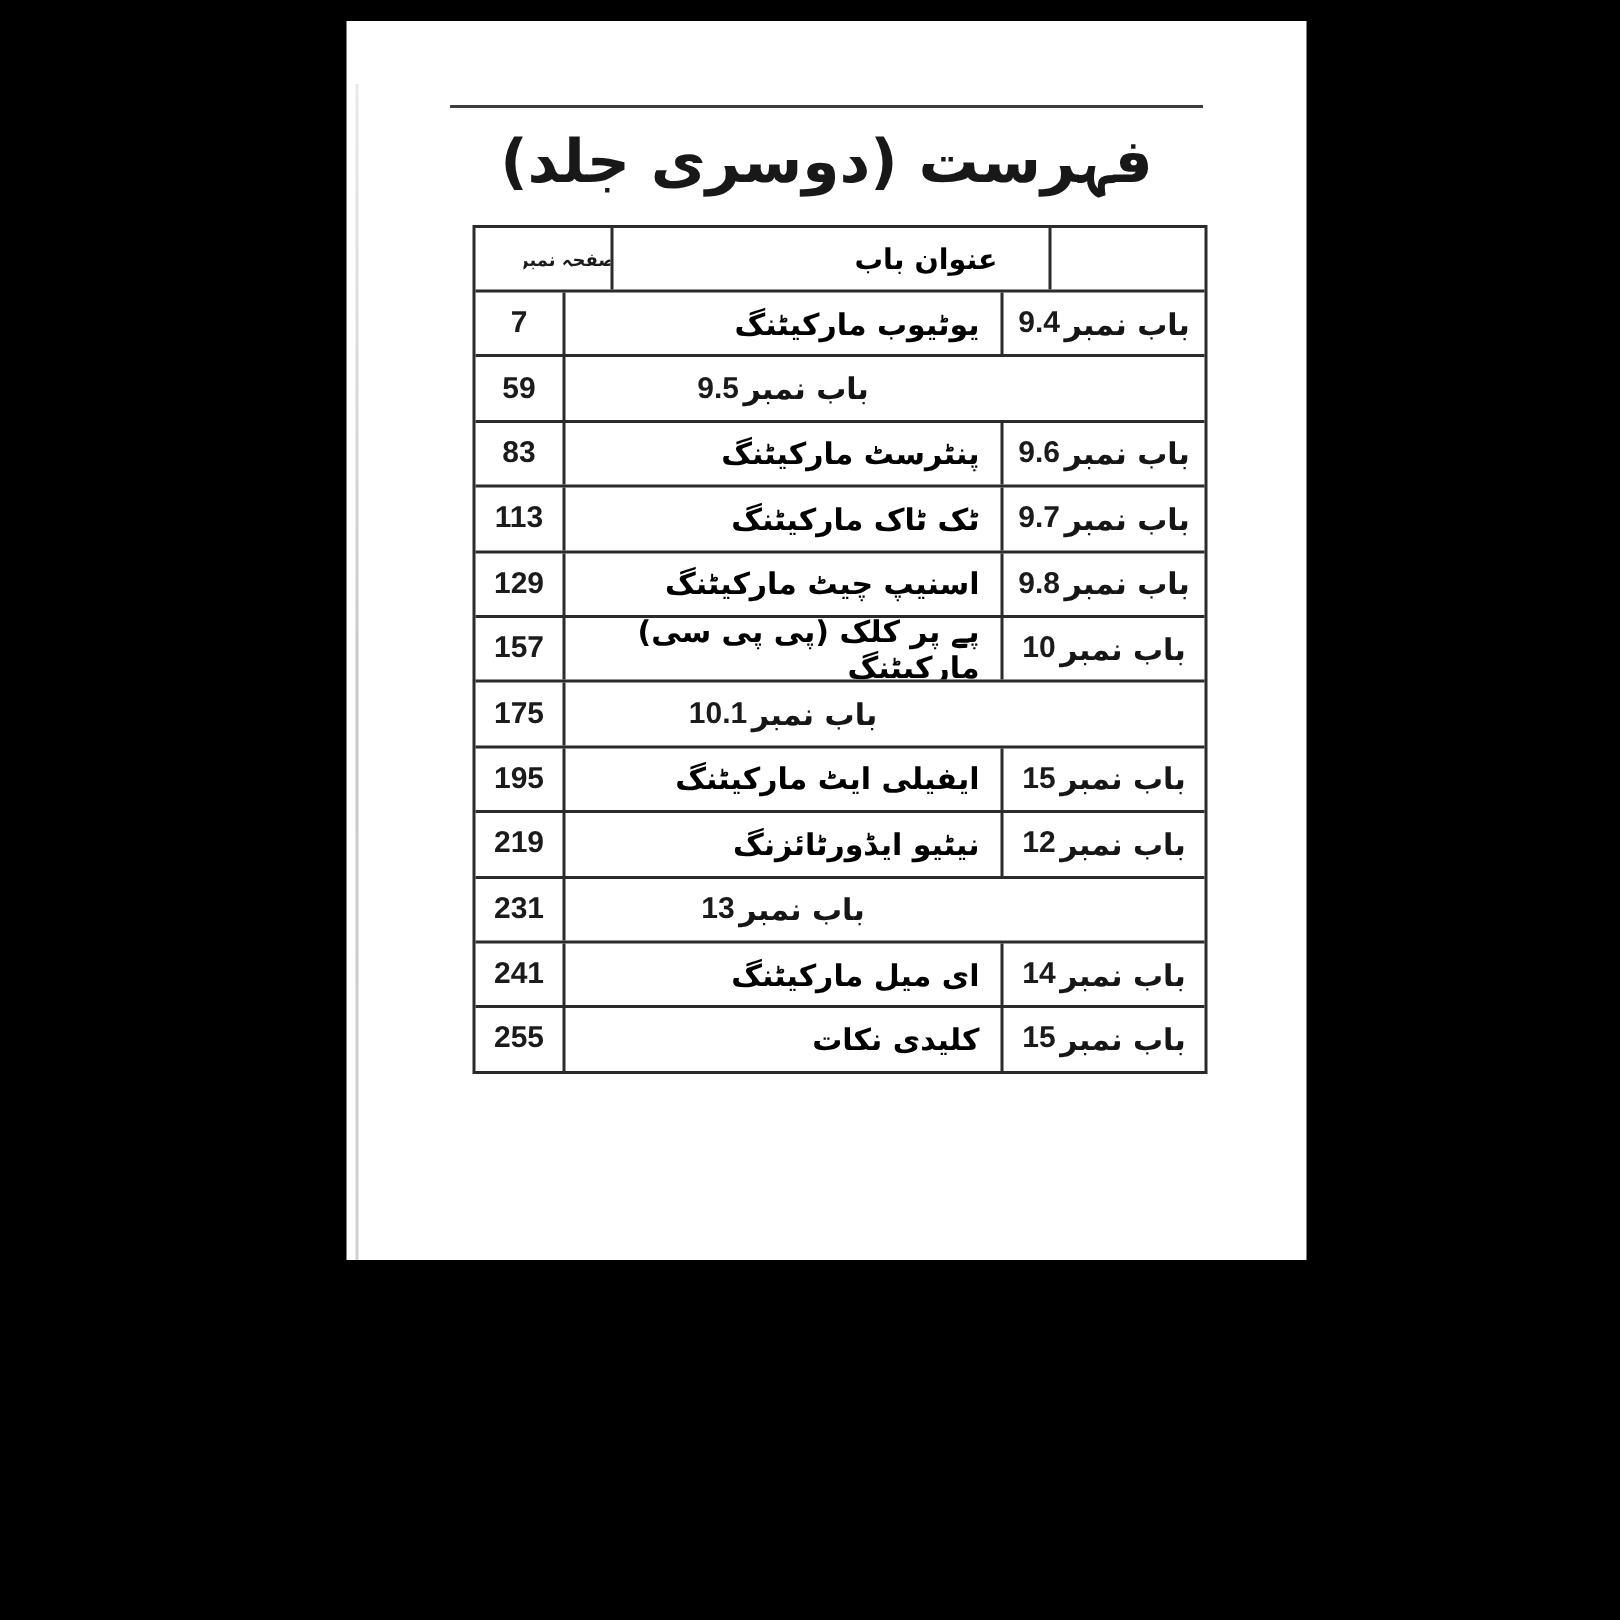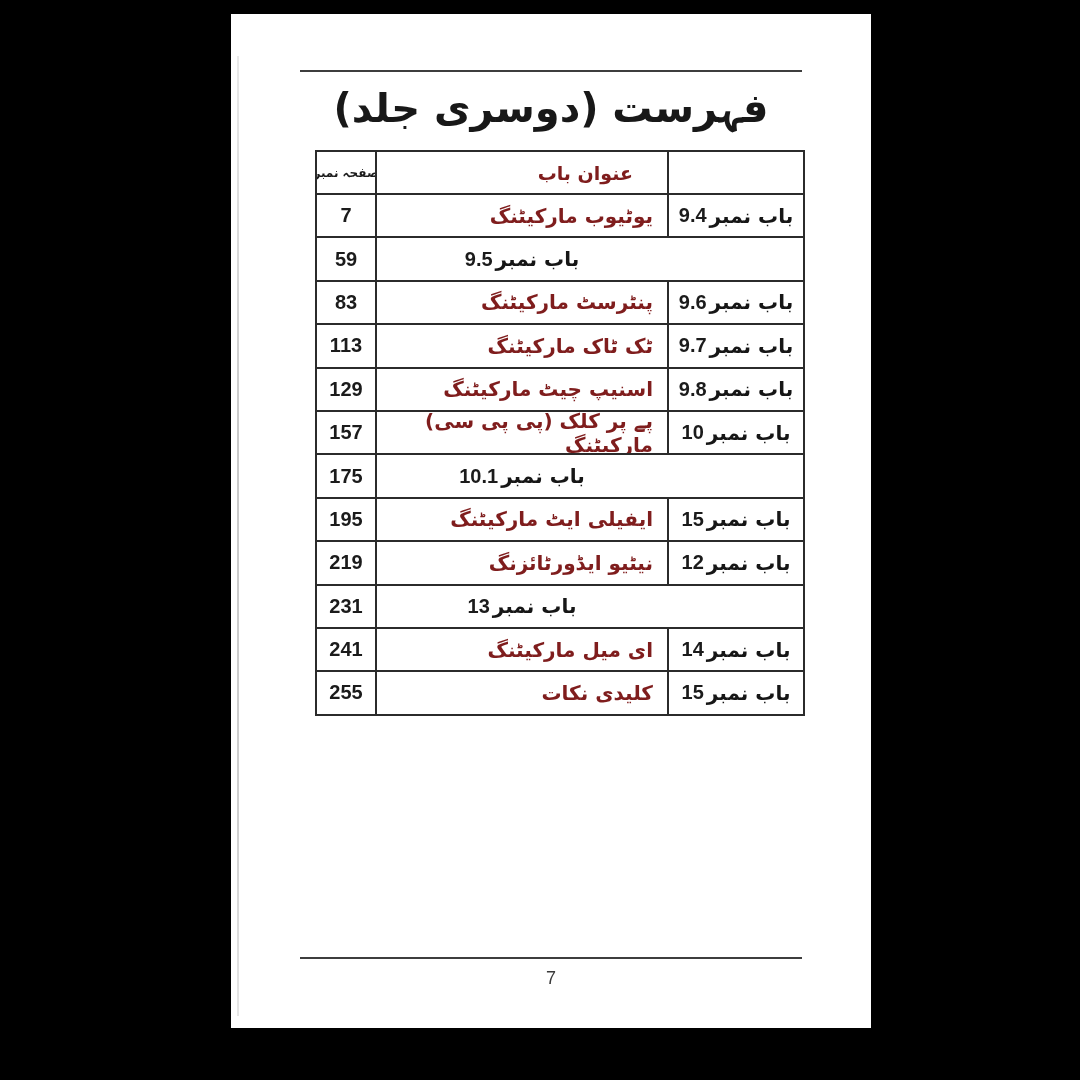--- a/index.html
+++ b/index.html
@@ -1,19 +1,19 @@
 <!DOCTYPE html>
 <html lang="ur"><head>
 <meta charset="utf-8">
 <style>
   * { margin:0; padding:0; box-sizing:border-box; }
   html,body { background:#000; }
   .screen {
     position:relative;
-    width:1080px; height:1080px;
+    width:1080px; height:840px;
     background:#000;
     overflow:hidden;
     font-family:"DejaVu Sans", sans-serif;
   }
   .book-page {
     position:absolute;
     left:231px; top:14px;
     width:640px; height:1014px;
     background:#ffffff;
     color:#1c1c1c;
@@ -49,41 +49,41 @@
     width:490px;
     border:2px solid #2b2b2b;
     background:#fff;
   }
   .trow {
     display:grid;
     grid-template-columns:58px 292px 136px;
     border-top:2px solid #2b2b2b;
     height:43.4px;
   }
-  .trow.thead { border-top:none; height:41px; }
+  .trow.thead { border-top:none; height:41px;padding-left:32px; }
   .cell {
     display:flex;
     align-items:center;
     overflow:hidden;
   }
   .c-page {
     justify-content:center;
     font-family:"Liberation Sans", sans-serif;
     font-weight:bold;
     font-size:20px;
     color:#1b1b1b;
   }
   .c-title {
     border-left:2px solid #2b2b2b;
     direction:rtl;
     justify-content:flex-start; 
     padding-right:14px;
     font-size:20px;
     font-weight:600;
-    color:#7f1d1d;
+    color:#000000;
   }
   .c-chap {
     border-left:2px solid #2b2b2b;
     direction:rtl;
     justify-content:center;
     gap:3px;
     font-weight:600;
   }
   .thead .c-page {
     font-family:"DejaVu Sans", sans-serif;

